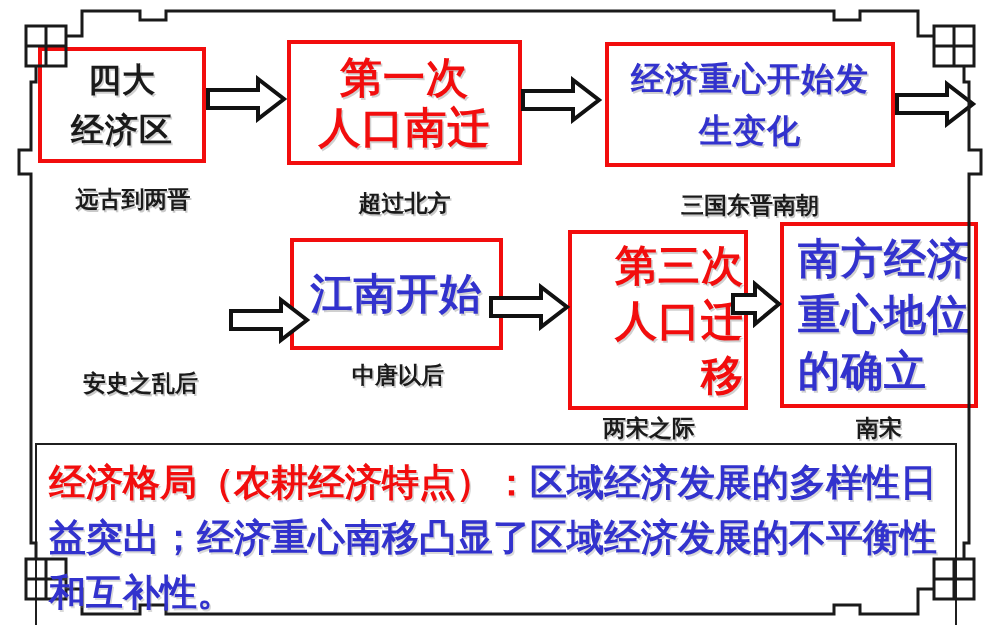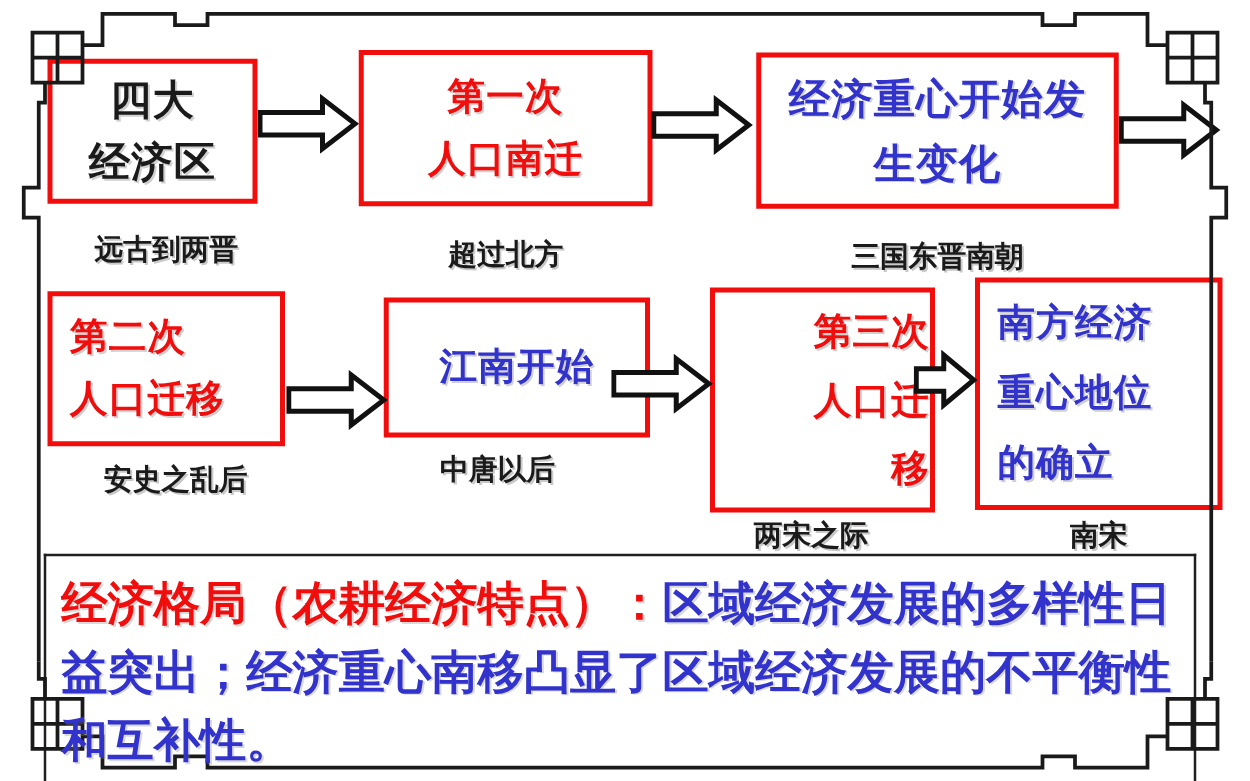--- a/index.html
+++ b/index.html
@@ -6,34 +6,34 @@
   #slide{
     position:relative;width:1000px;height:625px;background:#ffffff;overflow:hidden;
     font-family:"Liberation Sans","DejaVu Sans",sans-serif;font-weight:bold;
   }
   
   .box{
     position:absolute;border:4px solid var(--red);box-sizing:border-box;
     display:flex;flex-direction:column;justify-content:center;z-index:2;
     text-align:center;background:transparent;
   }
-  .box .ln{font-size:30px;line-height:50px;letter-spacing:1px;
+  .box .ln{font-size:42px;line-height:50px;letter-spacing:1px;
     text-shadow:1.5px 1.5px 0 rgba(120,120,120,0.35);}
   .txt-red{color:var(--red);}
   .txt-blue{color:var(--blue);}
   .txt-black{color:var(--black);}
   .left-align{text-align:left;padding-left:14px;}
 
   #box-0{left:38px;top:47px;width:168px;height:116px;}
   #box-0 .ln{font-size:33px;line-height:50px;}
   #box-1{left:287px;top:40px;width:235px;height:125px;}
   #box-2{left:605px;top:42px;width:290px;height:125px;}
   #box-2 .ln{font-size:33px;line-height:52px;}
   #box-3{left:38px;top:233px;width:190px;height:124px;}
-  #box-4{left:307px;top:238px;width:213px;height:112px;}
+  #box-4{left:290px;top:238px;width:213px;height:112px;}
   #box-4 .ln{line-height:48px;}
   #box-5{left:568px;top:230px;width:180px;height:180px;align-items:flex-end;}
   #box-5 .ln{line-height:55px;}
   #box-6{left:780px;top:222px;width:198px;height:186px;}
   #box-6 .ln{line-height:56px;}
 
   
   .caption{
     position:absolute;z-index:2;color:var(--black);font-size:23px;
     text-align:center;text-shadow:1.5px 1.5px 0 rgba(120,120,120,0.4);
@@ -83,24 +83,20 @@
   </div>
   <div class="box" id="box-1">
     <div class="ln txt-red">第一次</div>
     <div class="ln txt-red">人口南迁</div>
   </div>
   <div class="box" id="box-2">
     <div class="ln txt-blue">经济重心开始发</div>
     <div class="ln txt-blue">生变化</div>
   </div>
 
-  <div class="box left-align" id="box-3">
-    <div class="ln txt-red">第二次</div>
-    <div class="ln txt-red">人口迁移</div>
-  </div>
   <div class="box" id="box-4">
     <div class="ln txt-blue">江南开始</div>
   </div>
   <div class="box" id="box-5">
     <div class="ln txt-red">第三次</div>
     <div class="ln txt-red">人口迁</div>
     <div class="ln txt-red">移</div>
   </div>
   <div class="box left-align" id="box-6">
     <div class="ln txt-blue">南方经济</div>

